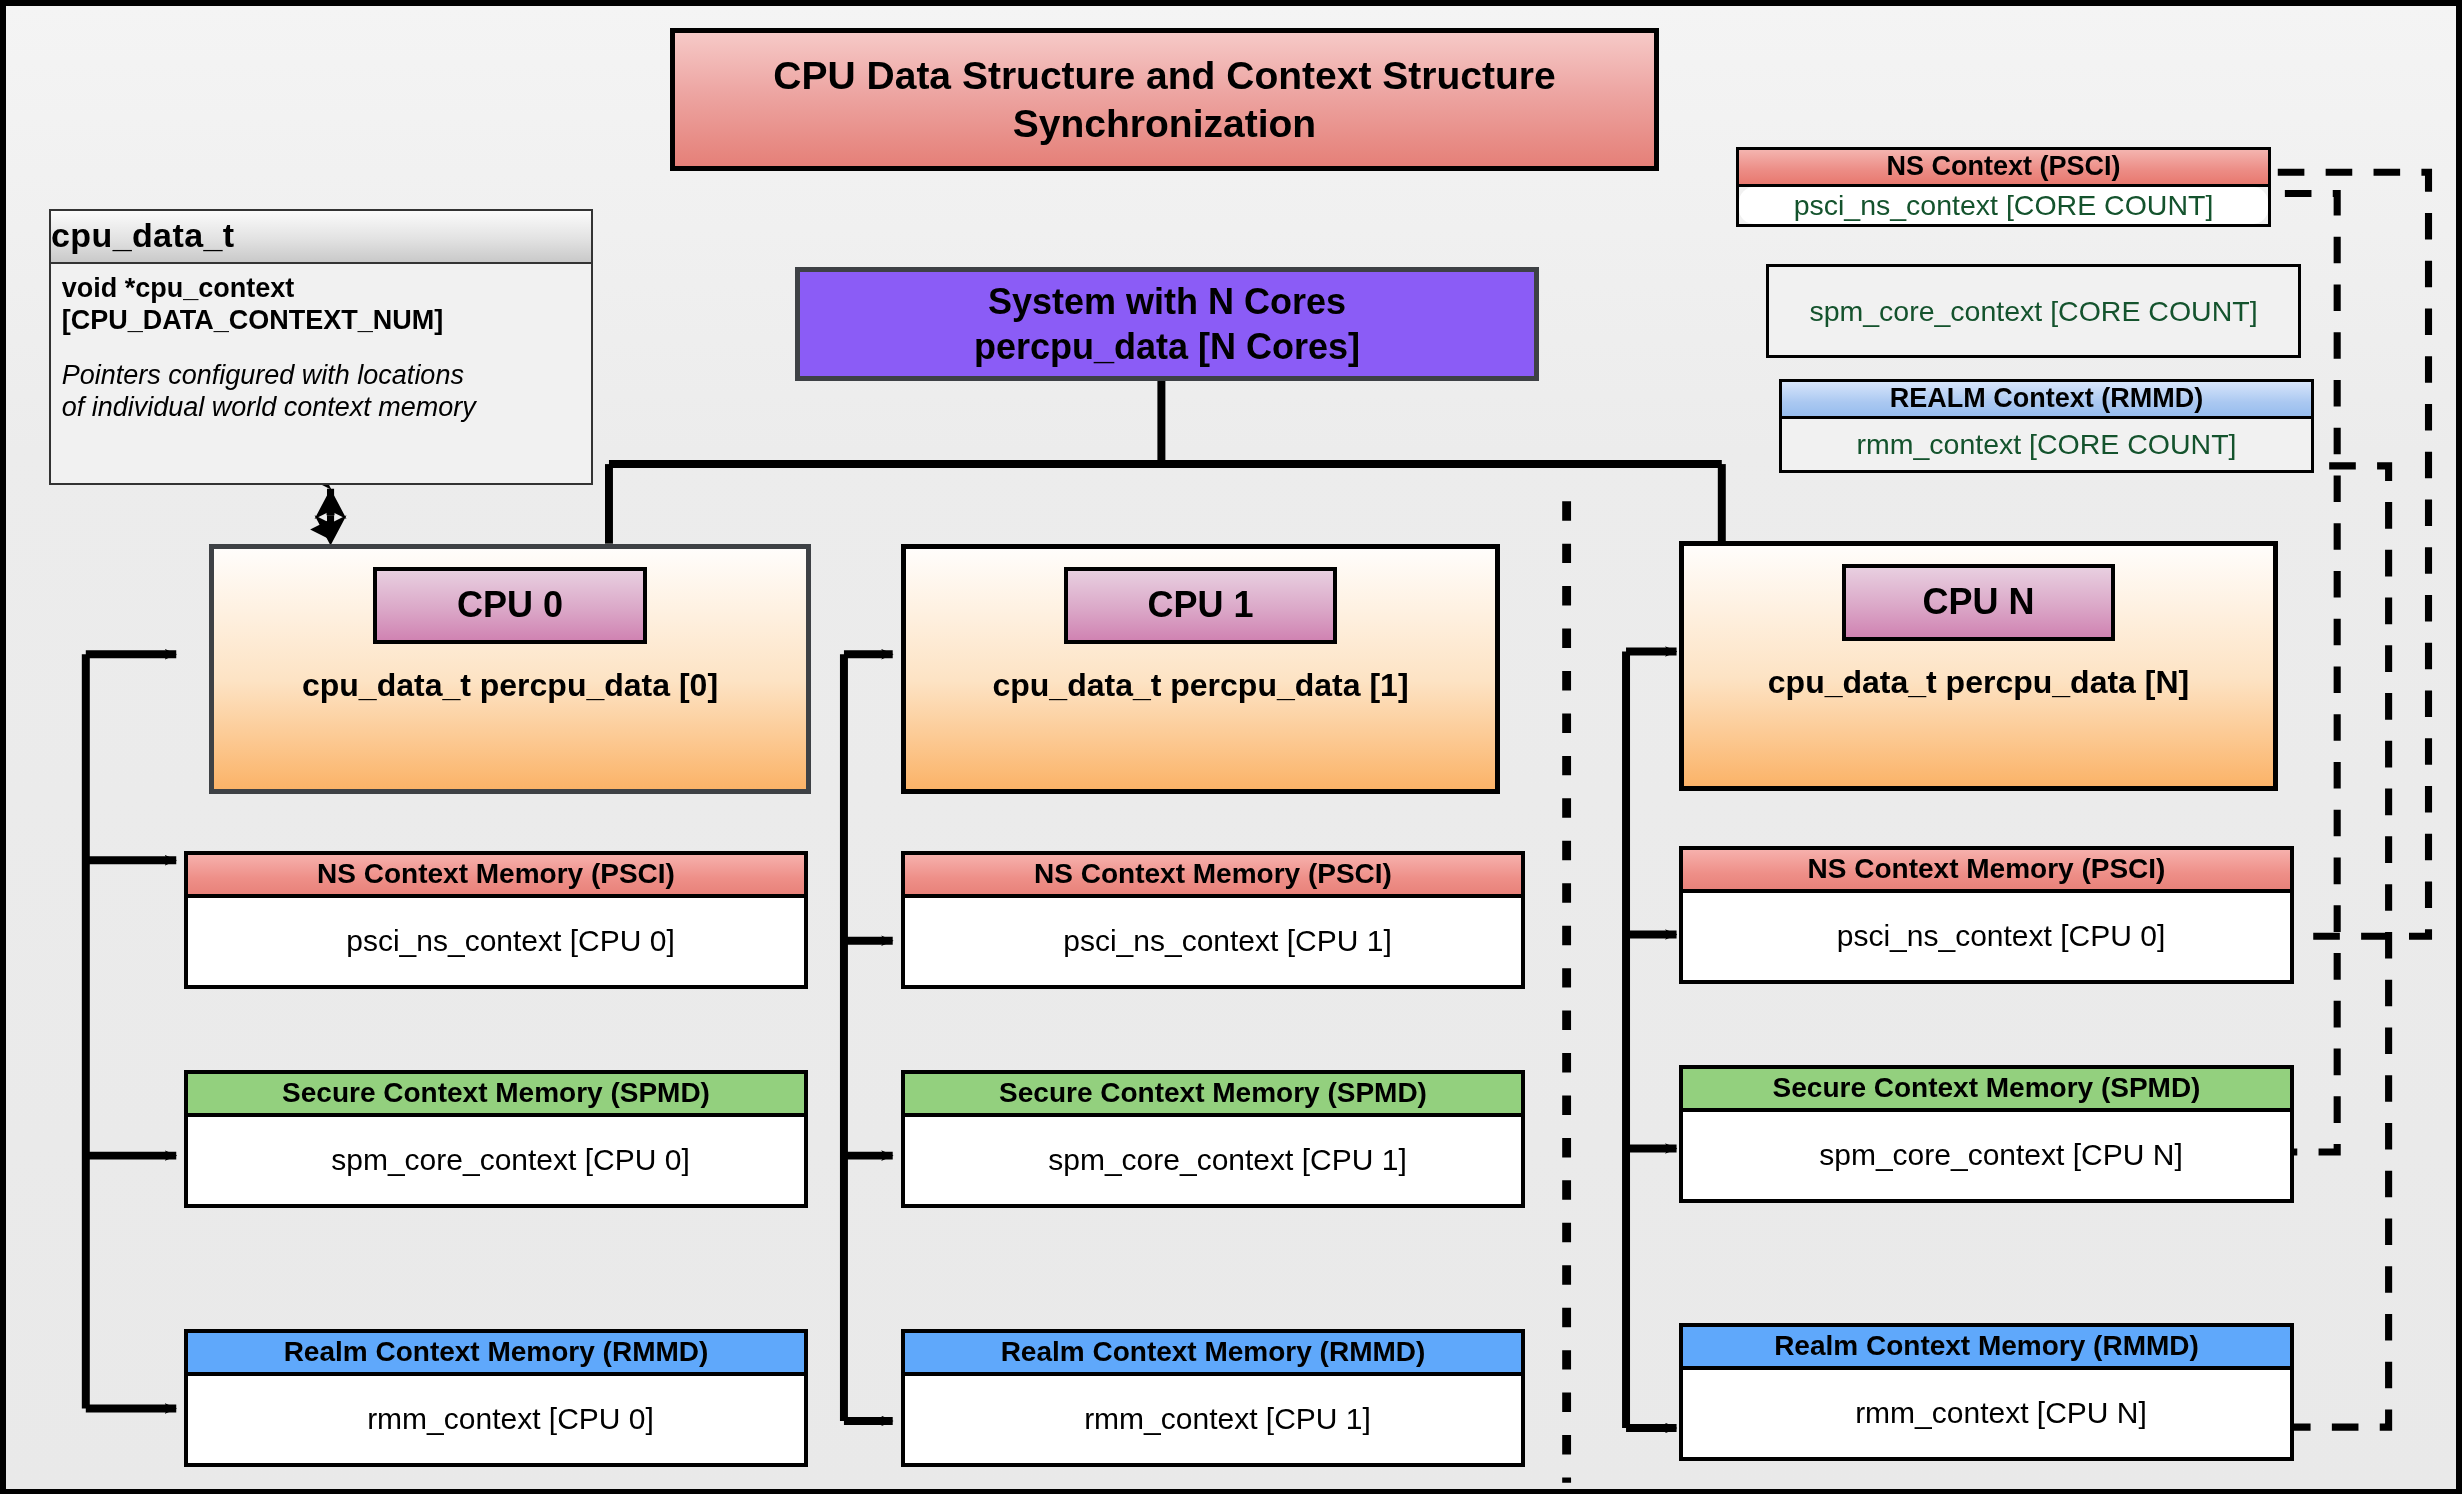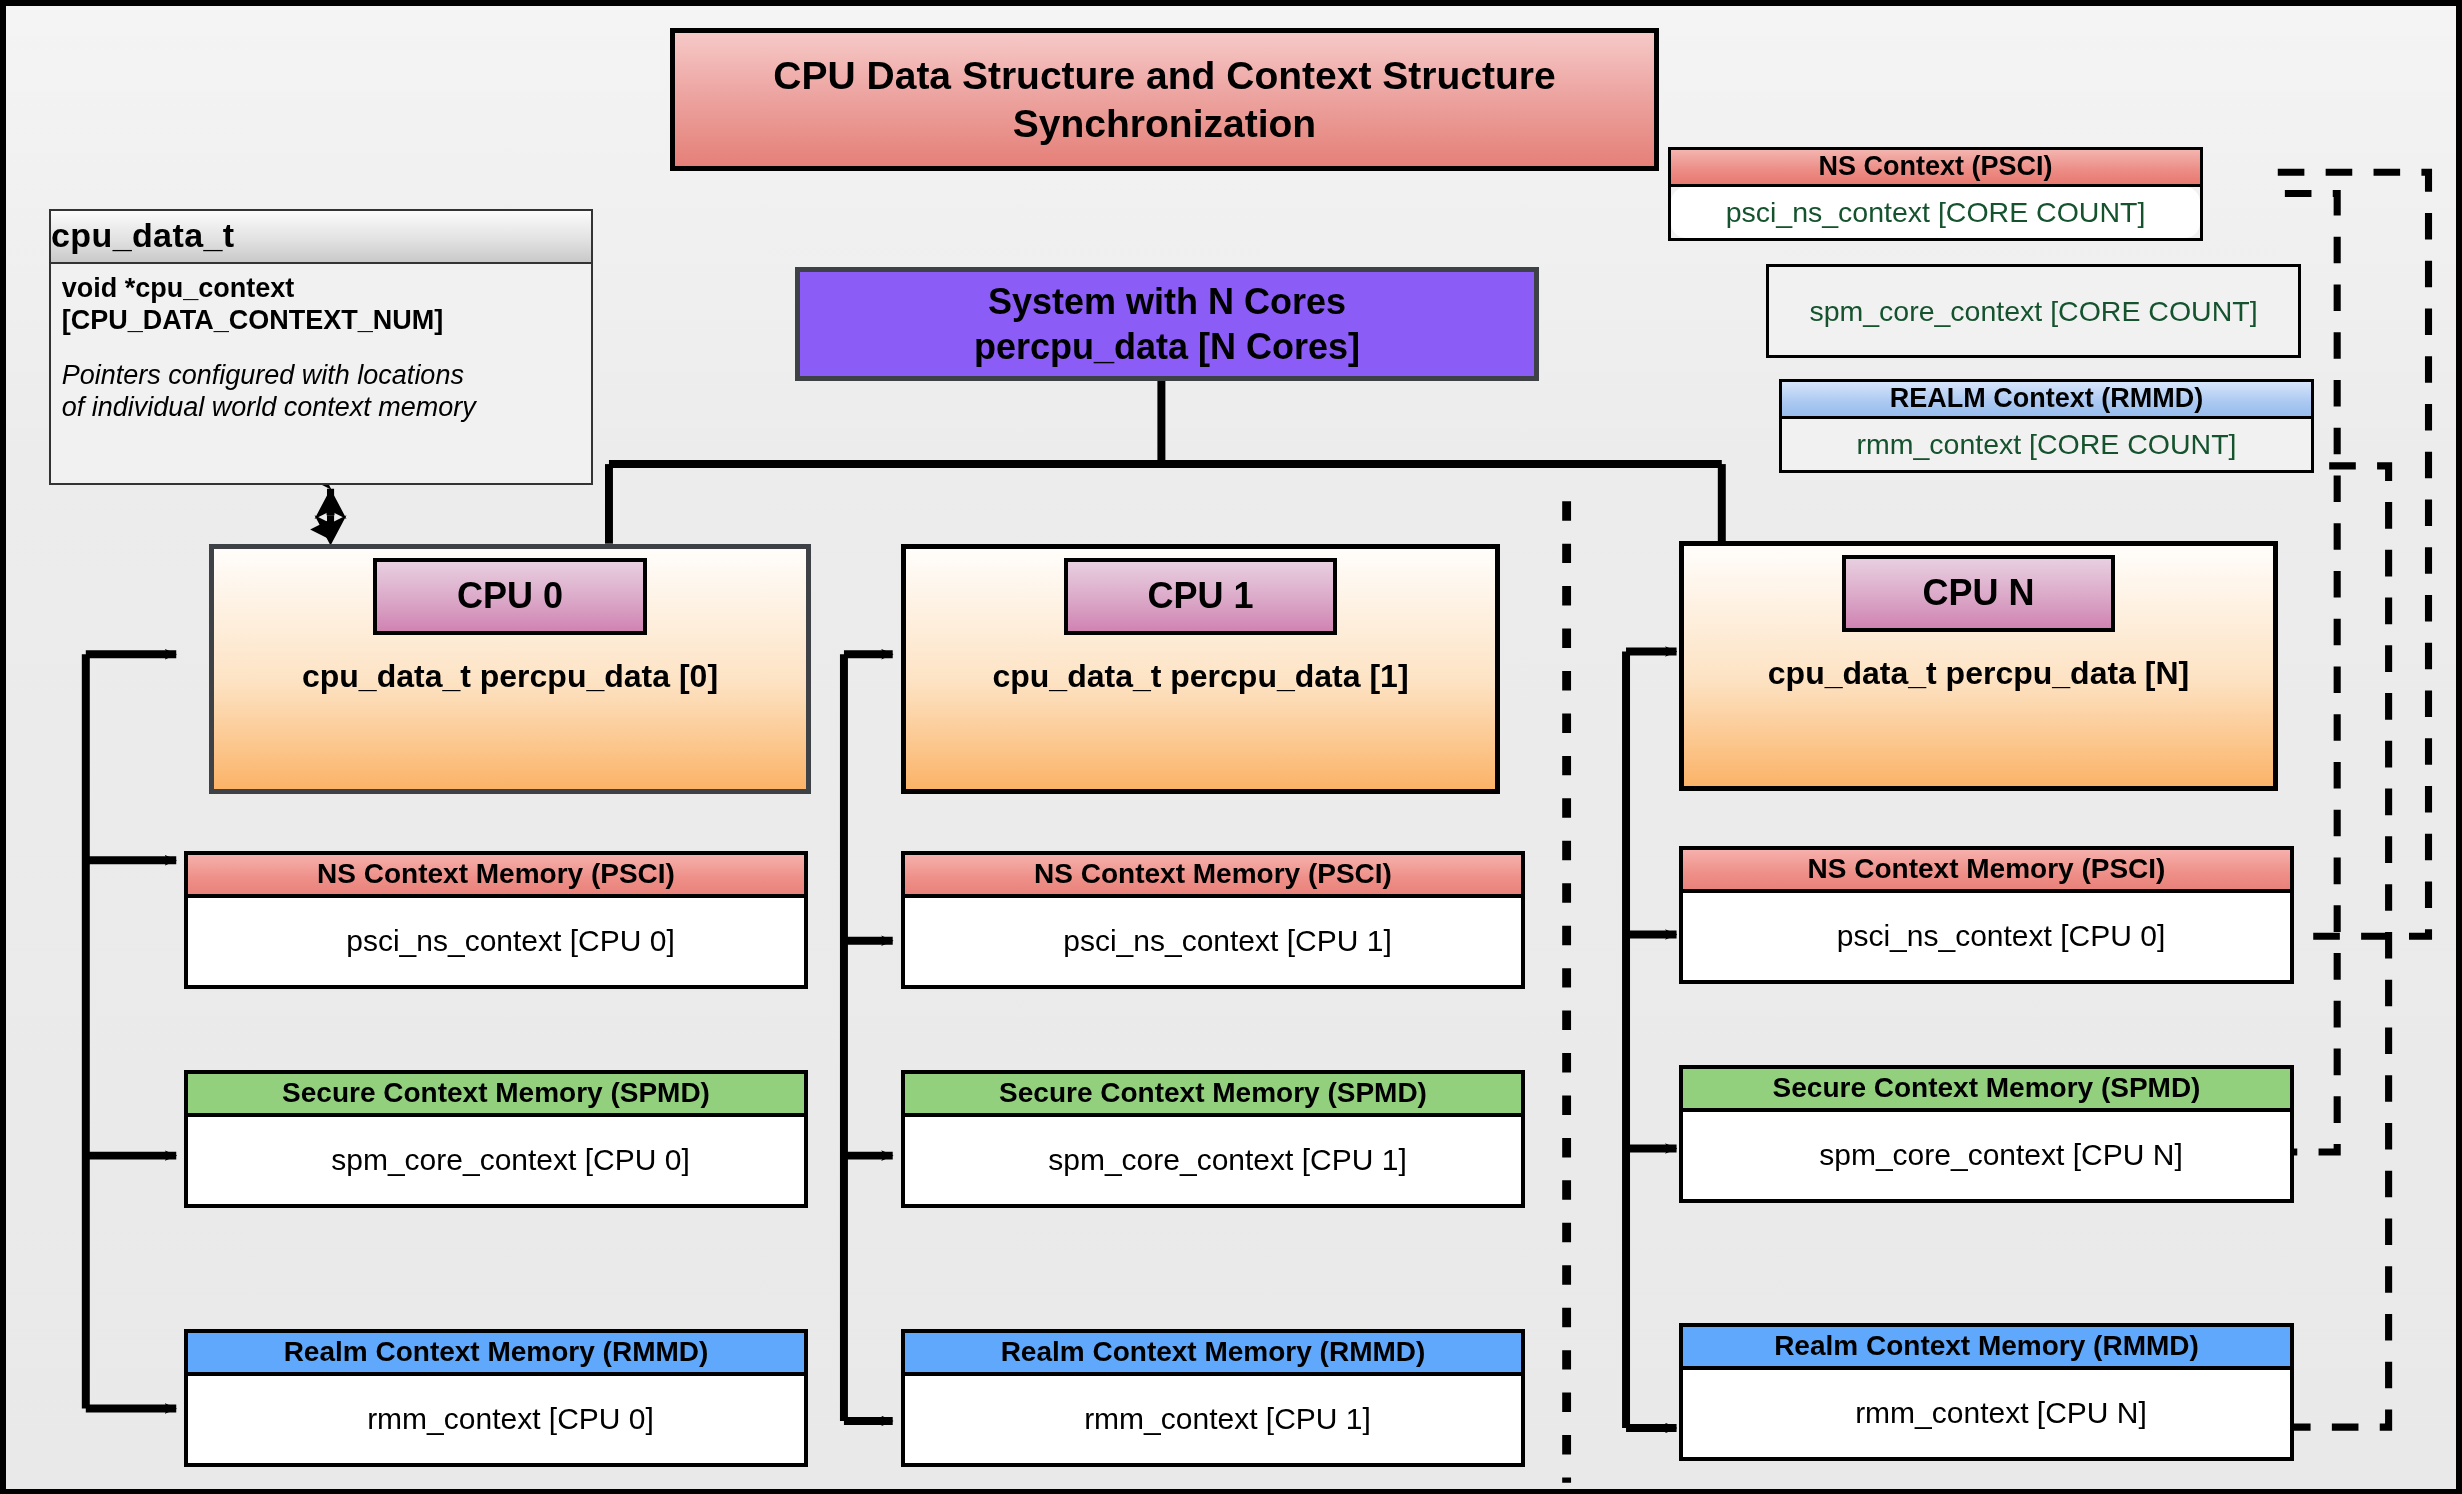--- a/index.html
+++ b/index.html
@@ -61,21 +61,21 @@
   }
 
   
   .cpu-block{
     background:linear-gradient(180deg,#fffdfb 0%,#fde3c4 55%,#fbb368 100%);
     display:flex;flex-direction:column;align-items:center;
   }
   .cpu-block.gray{border:5.3px solid #3e4145;}
   .cpu-block.black{border:5.3px solid #000;}
   .cpu-chip{
-    margin-top:9px;
+    margin-top:18px;
     width:45%;
     background:linear-gradient(180deg,#e8cfe0 0%,#dba8c8 55%,#d083b2 100%);
     border:4.5px solid #000;
     text-align:center;
     font-weight:bold;font-size:36px;color:#000;
     padding:12.5px 0 14.3px 0;
   }
   .cpu-caption{
     margin-top:23px;
     font-weight:bold;font-size:32px;color:#000;text-align:center;
@@ -205,21 +205,21 @@
     </div>
   </div>
 
   <div class="node system-box" style="left:789px;top:261px;width:744px;height:114px;">
     <div>
       <div>System with N Cores</div>
       <div>percpu_data [N Cores]</div>
     </div>
   </div>
 
-  <div class="node legend-box" style="left:1662px;top:141px;width:535px;height:94px;">
+  <div class="node legend-box" style="left:1730px;top:141px;width:535px;height:80px;">
     <div class="legend-head ns">NS Context  (PSCI)</div>
     <div class="legend-body white">psci_ns_context [CORE COUNT]</div>
   </div>
 
   <div class="node legend-box" style="left:1760px;top:258px;width:535px;height:94px;">
     <div class="legend-body">spm_core_context [CORE COUNT]</div>
   </div>
 
   <div class="node legend-box" style="left:1773px;top:373px;width:535px;height:94px;">
     <div class="legend-head realm">REALM Context (RMMD)</div>

